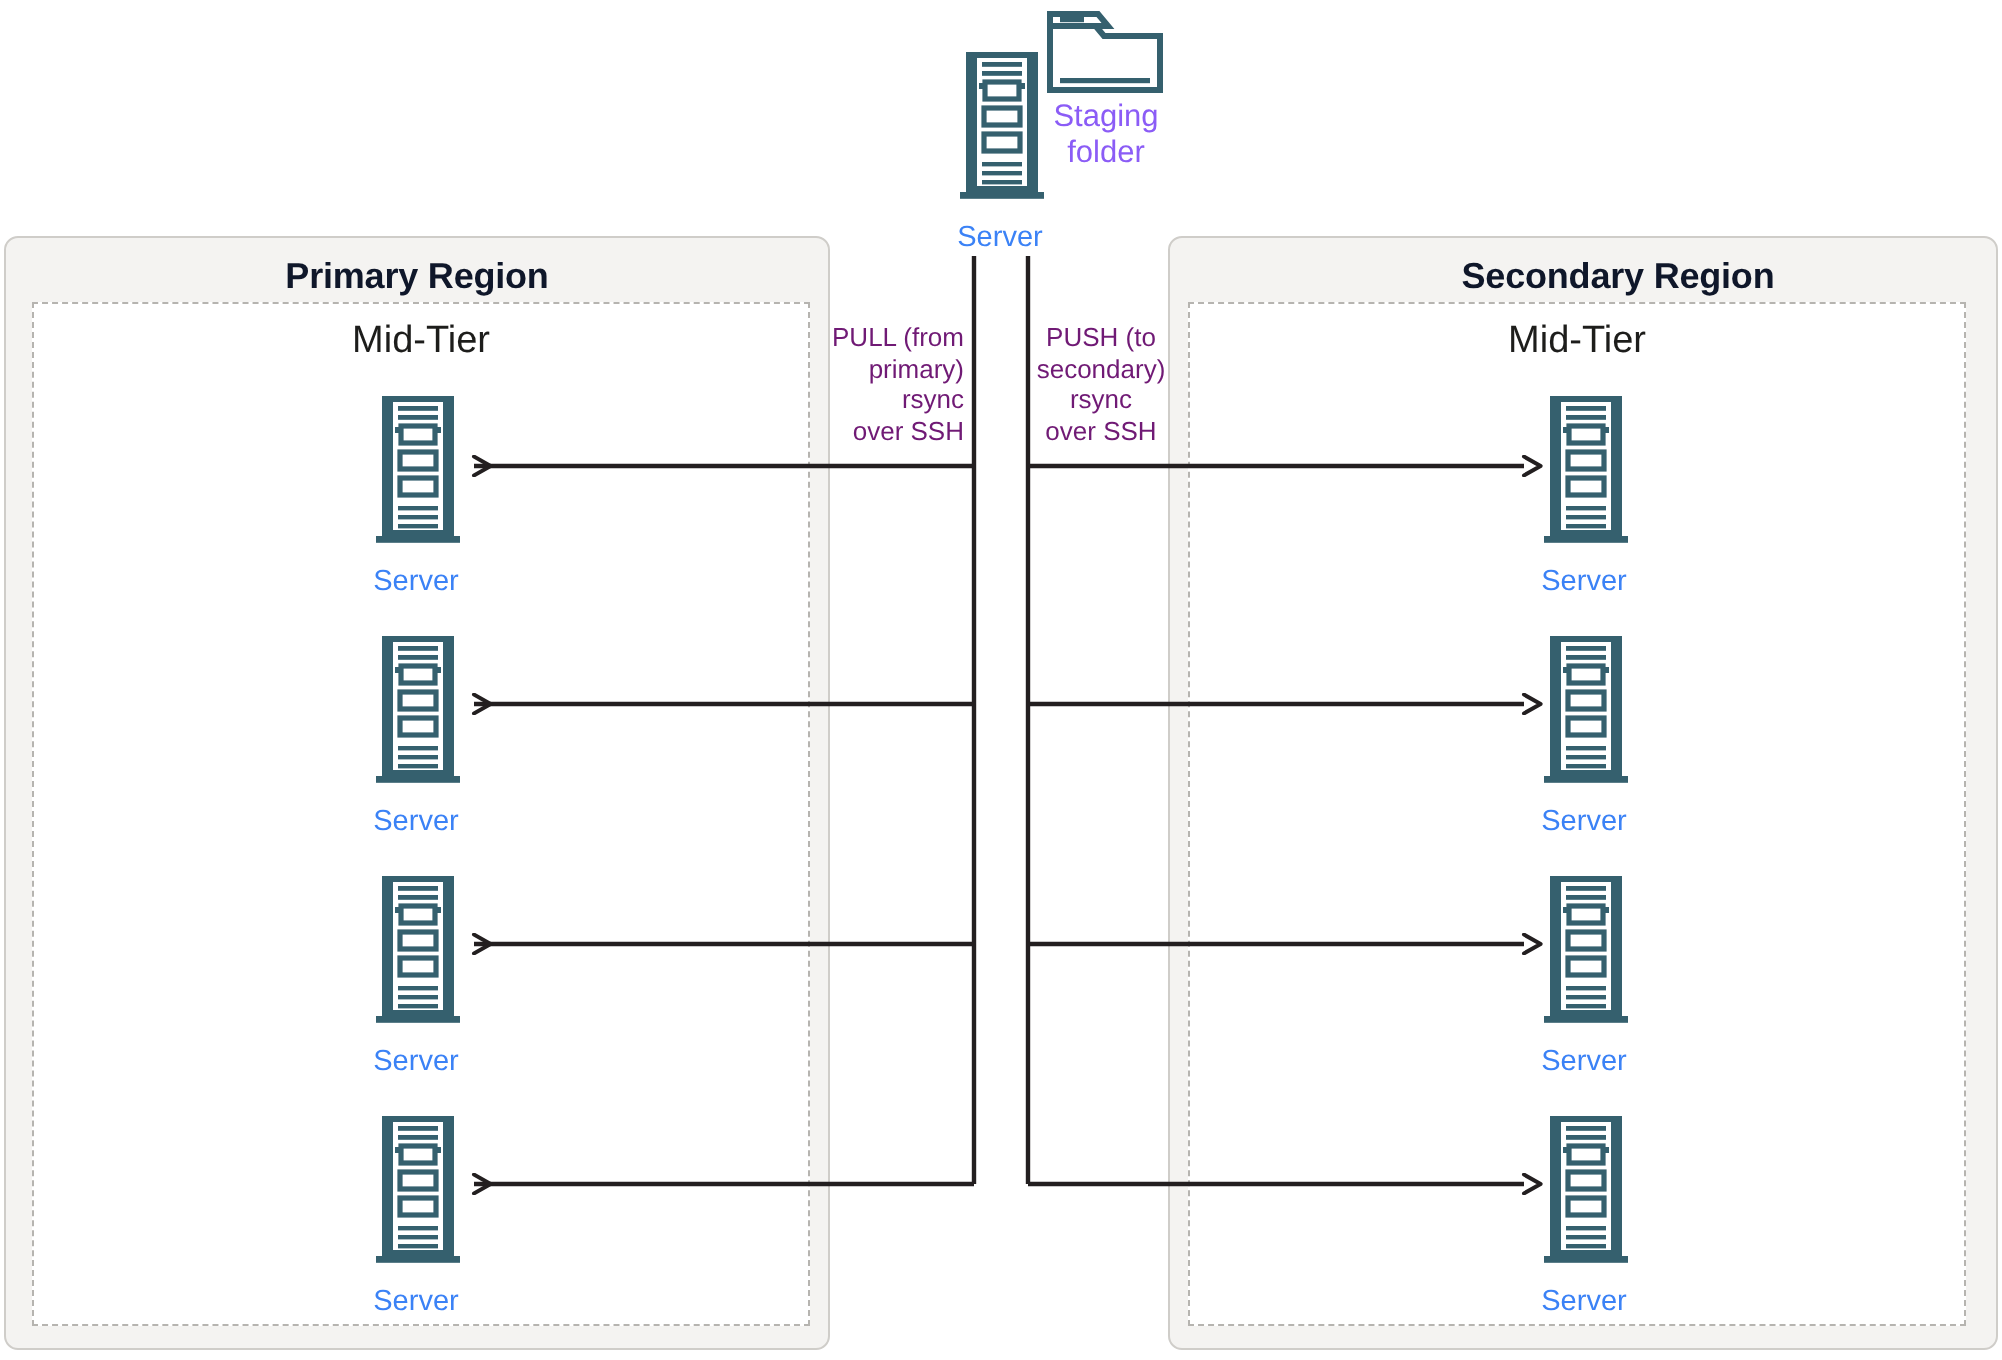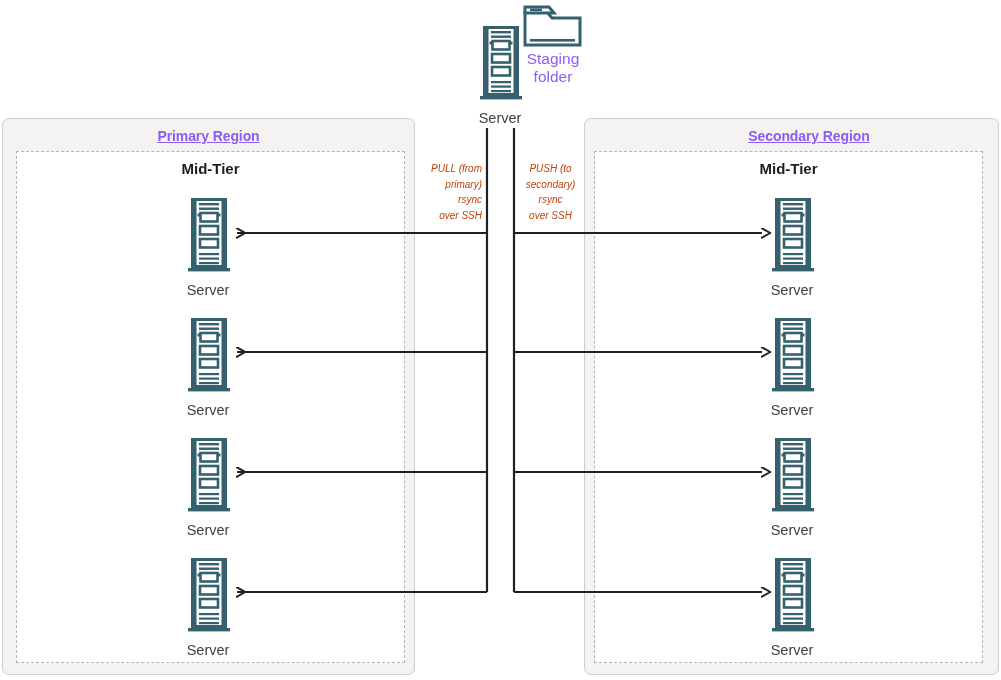--- a/index.html
+++ b/index.html
@@ -22,66 +22,64 @@
     position: absolute;
     background: #f4f3f1;
     border: 1px solid #cfcdc9;
     border-radius: 7px;
     box-sizing: border-box;
   }
   .region-title {
     position: absolute;
     width: 100%;
     text-align: center;
-    font-size: 14px;
+    font-size: 18px;
     font-weight: bold;
-    color: #8b5cf6;
+    color: #0f172a;
     letter-spacing: -0.1px;
-    text-decoration: underline;
   }
   .tier-box {
     position: absolute;
     background: #ffffff;
     border: 1px dashed #b6b4b0;
     box-sizing: border-box;
   }
   .tier-title {
     position: absolute;
     width: 100%;
     text-align: center;
-    font-size: 15px;
-    font-weight: bold;
+    font-size: 19px;
+    font-weight: normal;
     color: #1d1d1b;
   }
   .node {
     position: absolute;
     width: 80px;
     text-align: center;
   }
   .node-label {
     font-size: 14.5px;
-    color: #404040;
+    color: #3b82f6;
     margin-top: 2px;
     white-space: nowrap;
   }
   .svg-layer {
     position: absolute;
     left: 0;
     top: 0;
     width: 1001px;
     height: 680px;
     pointer-events: none;
   }
   .edge-label {
     position: absolute;
-    font-size: 10px;
+    font-size: 13px;
     line-height: 15.5px;
-    color: #c2410c;
+    color: #701a75;
     white-space: pre-line;
-    font-style: italic;
   }
   .edge-label.right-al { text-align: right; }
   .edge-label.left-al  { text-align: center; }
   .folder-label {
     position: absolute;
     font-size: 15.5px;
     line-height: 18px;
     color: #8b5cf6;
     text-align: center;
     white-space: pre-line;

